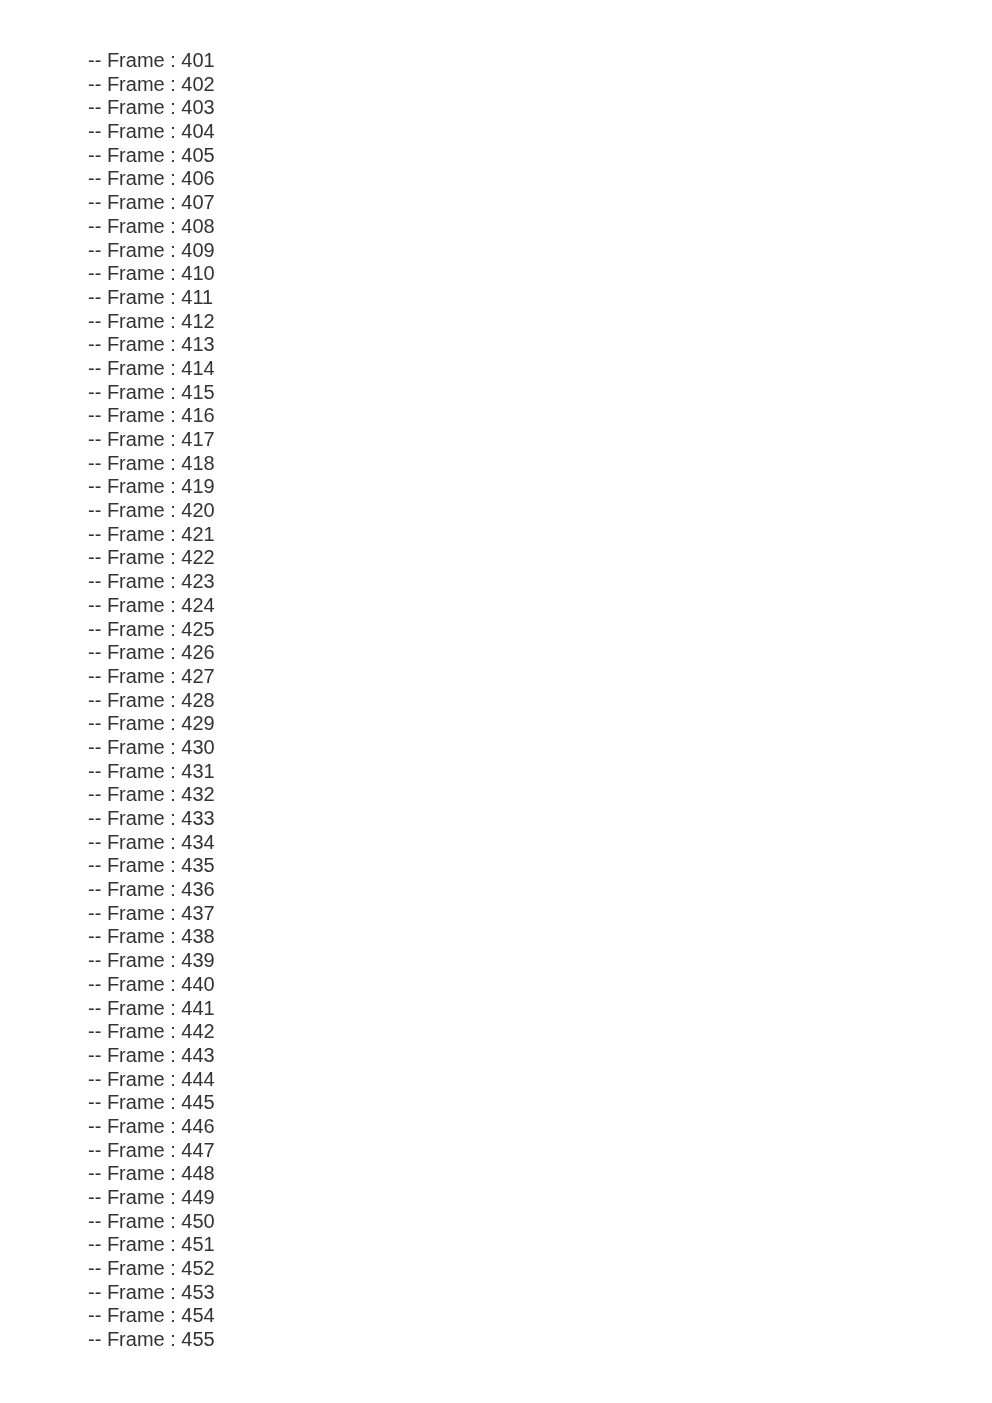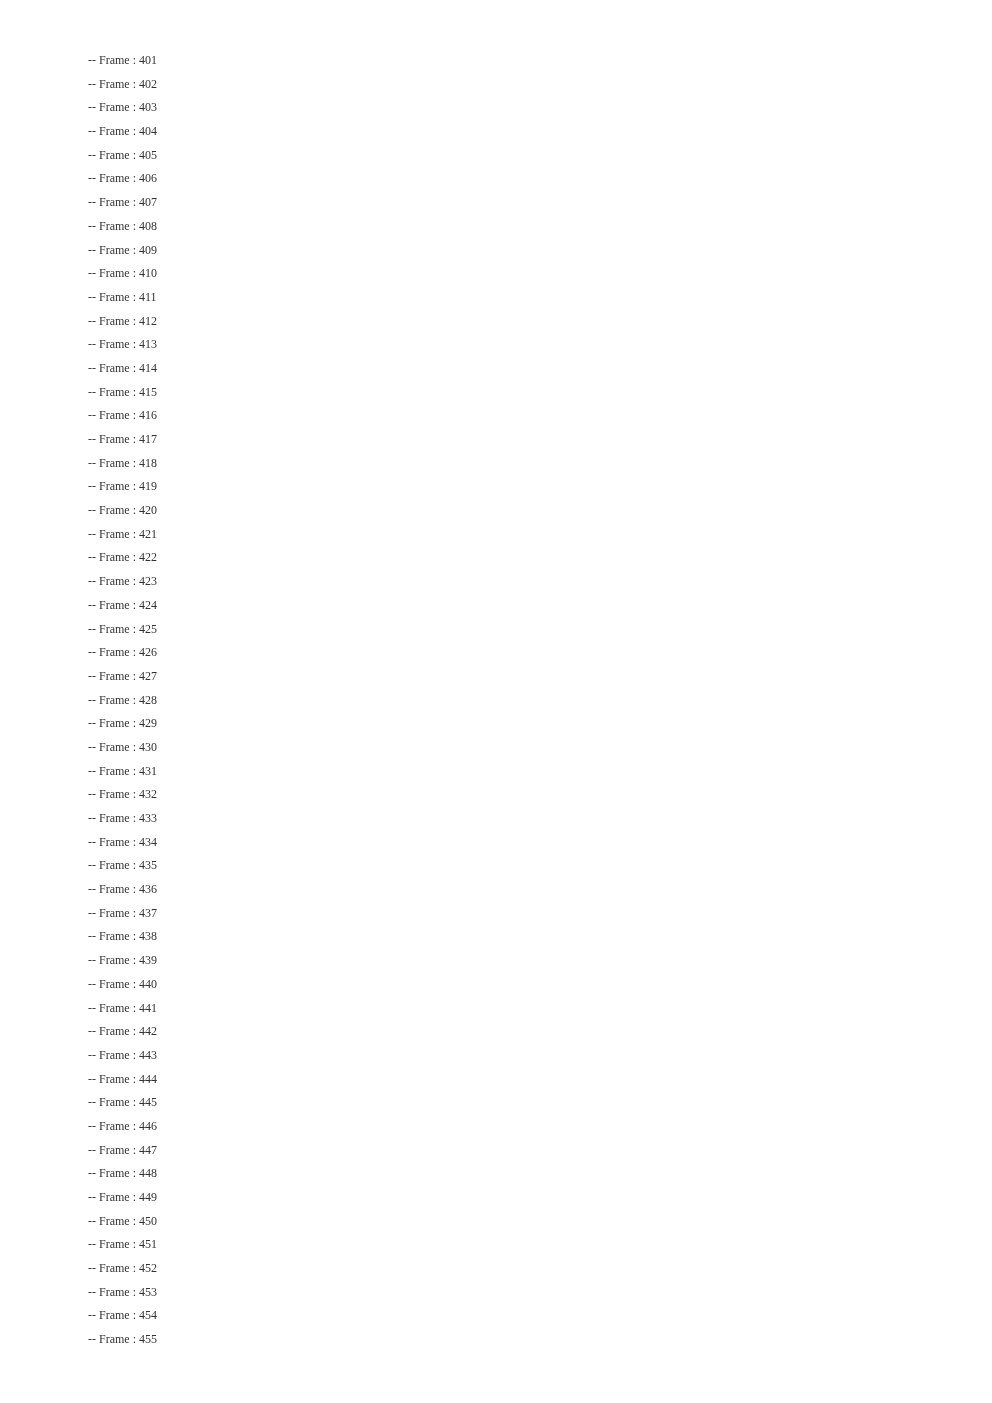--- a/index.html
+++ b/index.html
@@ -13,22 +13,22 @@
   .page {
     position: relative;
     width: 992px;
     height: 1403px;
     background: #ffffff;
   }
   .log {
     position: absolute;
     left: 88px;
     top: 49px;
-    font-family: Liberation Serif, serif;
-    font-size: 12px;
+    font-family: Liberation Sans, sans-serif;
+    font-size: 20px;
     line-height: 23.7px;
     color: #333333;
     white-space: pre;
   }
   .log-line {
     height: 23.7px;
   }
 </style>
 </head>
 <body>

